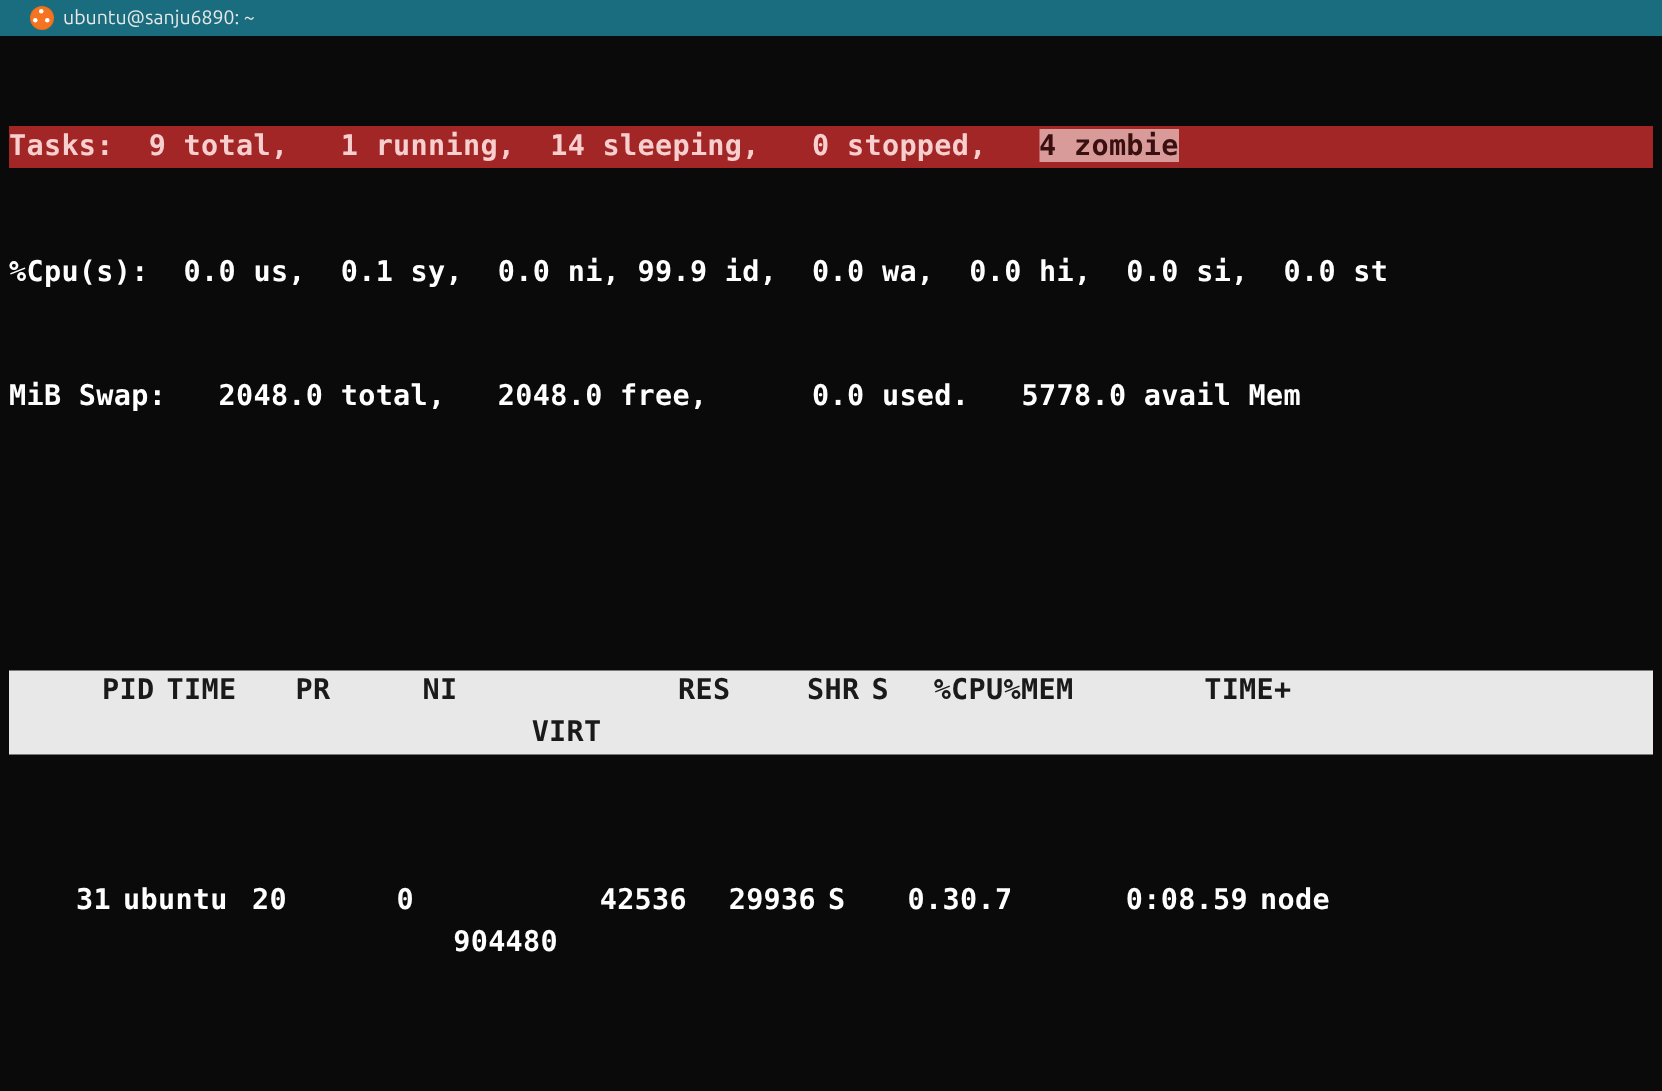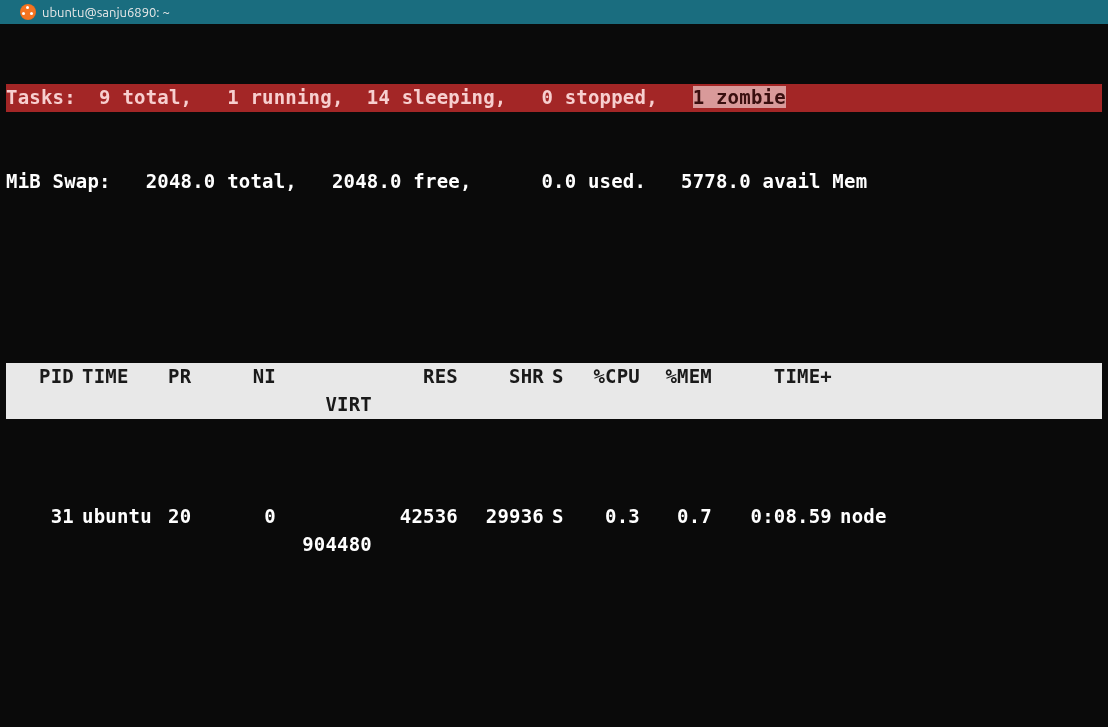--- a/index.html
+++ b/index.html
@@ -46,45 +46,46 @@
     background: #0a0a0a;
     padding: 4px 6px 6px 6px;
     line-height: 1.47;
     white-space: pre;
     letter-spacing: 0.2px;
   }
   .line { display: block; }
   .red-line { background: #a32626; color: #f7cfcf; }
   .zombie-hl { background: #d99a9a; color: #3a0f0f; }
   .row { display: flex; }
-  .header-row { background: #e8e8e8; color: #1a1a1a; }
+  .header-row { background: #e8e8e8; color: #1a1a1a; padding-left: 29px; }
   .col { display: inline-block; overflow: hidden; }
   .pid   { width: 68px; text-align: right; }
   .user  { width: 94px; padding-left: 8px; }
   .pr    { width: 60px; text-align: left; }
   .ni    { width: 48px; text-align: right; }
   .virt  { width: 96px; text-align: right; margin-top: 28px; }
   .res   { width: 86px; text-align: right; }
   .shr   { width: 86px; text-align: right; }
   .s     { width: 24px; padding-left: 8px; }
   .cpu   { width: 72px; text-align: right; }
-  .mem   { width: 72px; text-align: right; }
+  .mem   { width: 72px; }
   .time  { width: 120px; text-align: right; }
   .cmd   { flex: 1; padding-left: 8px; }
 </style>
 </head>
 <body>
 
 <div class="titlebar">
   <span class="ubuntu-logo"></span>
   <span>ubuntu@sanju6890: ~</span>
 </div>
 
 <div class="terminal">
-  <span class="line red-line"><span>Tasks:  9 total,   1 running,  14 sleeping,   0 stopped,   </span><span class="zombie-hl">1 zombie</span></span>
+  <span class="line red-line"><span>Tasks:  9 total,   1 running,  14 sleeping,   0 stopped,   </span><span class="zombie-hl">4 zombie</span></span>
+  <span class="line">%Cpu(s):  0.0 us,  0.1 sy,  0.0 ni, 99.9 id,  0.0 wa,  0.0 hi,  0.0 si,  0.0 st</span>
   <span class="line">MiB Swap:   2048.0 total,   2048.0 free,      0.0 used.   5778.0 avail Mem</span>
   <span class="line"> </span>
 
   <div class="row header-row">
     <span class="col pid">PID</span>
     <span class="col user">TIME</span>
     <span class="col pr">PR</span>
     <span class="col ni">NI</span>
     <span class="col virt">VIRT</span>
     <span class="col res">RES</span>

